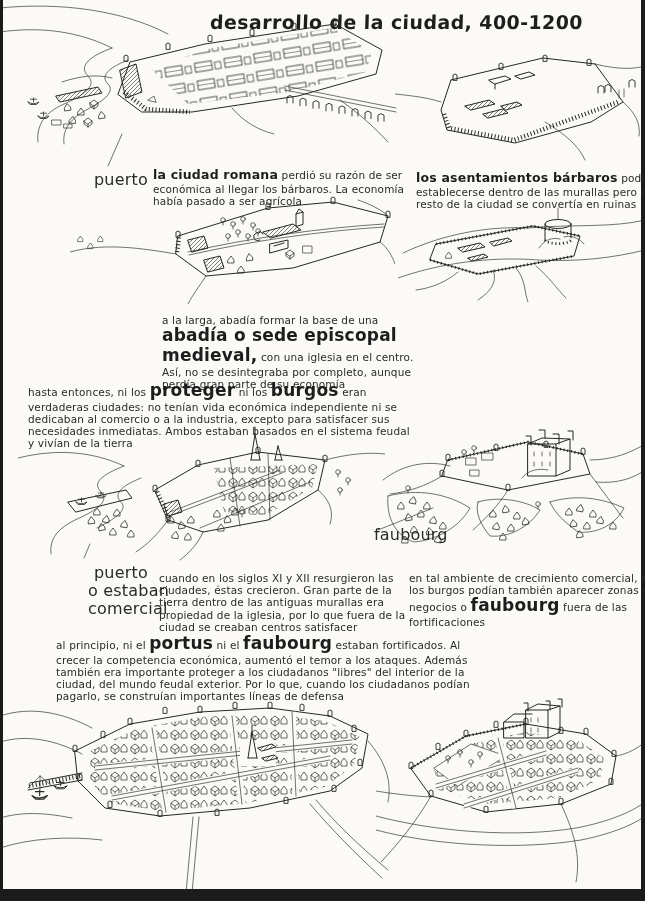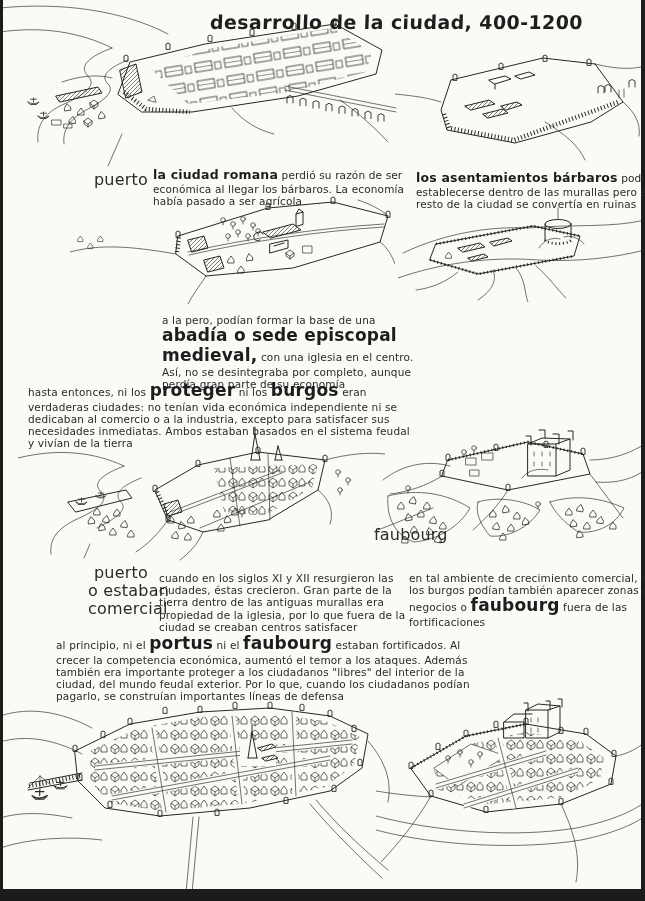--- a/index.html
+++ b/index.html
@@ -387,21 +387,21 @@
       <path class="thin" d="M55 100 C40 126 22 148 5 166"></path>
       <path class="thin" d="M185 108 C198 136 205 160 200 186"></path>
       <path class="thin" d="M240 60 C252 58 262 52 269 46"></path>
     </g>
   </svg>
 
   <p class="cap" style="left:137px;top:152px;width:258px"><b class="lead">la ciudad romana</b><span> perdió su razón de ser económica al llegar los bárbaros. La economía había pasado a ser agrícola</span></p>
 
   <p class="cap" style="left:400px;top:155px;width:243px"><b class="lead">los asentamientos bárbaros</b><span> podían establecerse dentro de las murallas pero el resto de la ciudad se convertía en ruinas</span></p>
 
-  <p class="cap" style="left:146px;top:298px;width:252px"><span>a la pero, podían formar la base de una </span><b>abadía o sede episcopal medieval,</b><span> con una iglesia en el centro. Así, no se desintegraba por completo, aunque perdía gran parte de su economía</span></p>
+  <p class="cap" style="left:146px;top:298px;width:252px"><span>a la larga, abadía formar la base de una </span><b>abadía o sede episcopal medieval,</b><span> con una iglesia en el centro. Así, no se desintegraba por completo, aunque perdía gran parte de su economía</span></p>
 
 
   <p class="para" style="left:12px;top:365px;width:382px"><span>hasta entonces, ni los </span><b>proteger</b><span> ni los </span><b>burgos</b><span> eran verdaderas ciudades: no tenían vida económica independiente ni se dedicaban al comercio o a la industria, excepto para satisfacer sus necesidades inmediatas. Ambos estaban basados en el sistema feudal y vivían de la tierra</span></p>
 
   <p class="cap" style="left:143px;top:556px;width:256px"><span>cuando en los siglos XI y XII resurgieron las ciudades, éstas crecieron. Gran parte de la tierra dentro de las antiguas murallas era propiedad de la iglesia, por lo que fuera de la ciudad se creaban centros satisfacer</span></p>
 
   <p class="cap" style="left:393px;top:556px;width:252px"><span>en tal ambiente de crecimiento comercial, en los burgos podían también aparecer zonas de negocios o </span><b>faubourg</b><span> fuera de las fortificaciones</span></p>
 
   <p class="para" style="left:40px;top:618px;width:418px"><span>al principio, ni el </span><b>portus</b><span> ni el </span><b>faubourg</b><span> estaban fortificados. Al crecer la competencia económica, aumentó el temor a los ataques. Además también era importante proteger a los ciudadanos "libres" del interior de la ciudad, del mundo feudal exterior. Por lo que, cuando los ciudadanos podían pagarlo, se construían importantes líneas de defensa</span></p>
 

